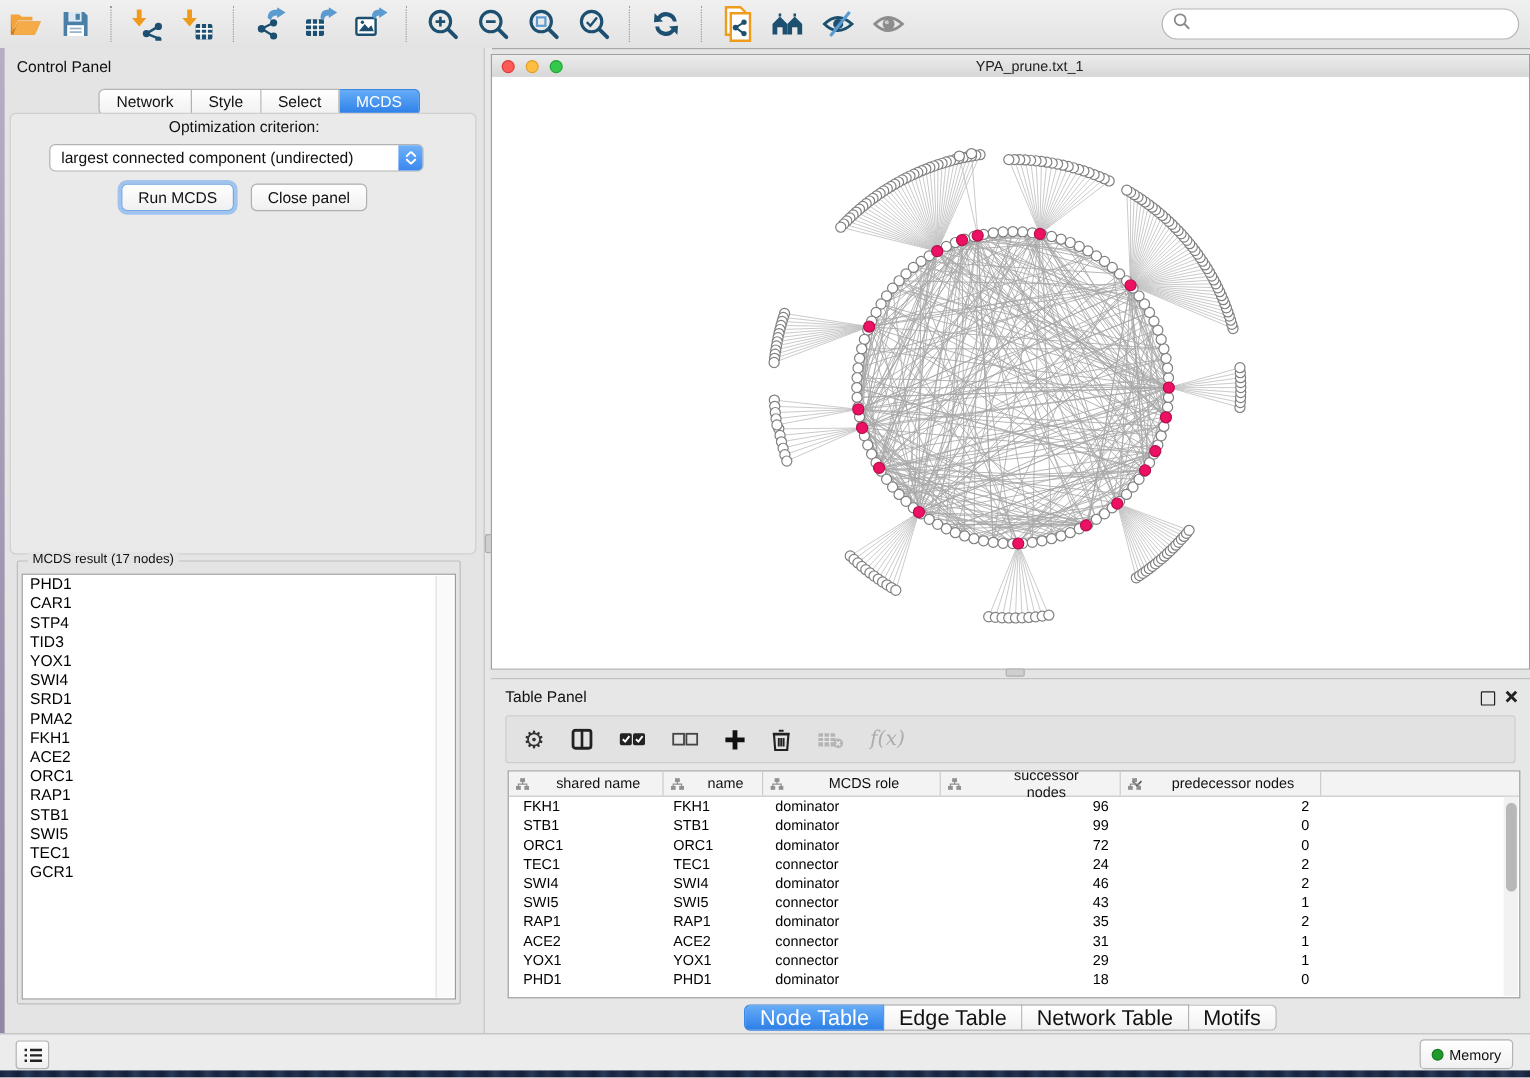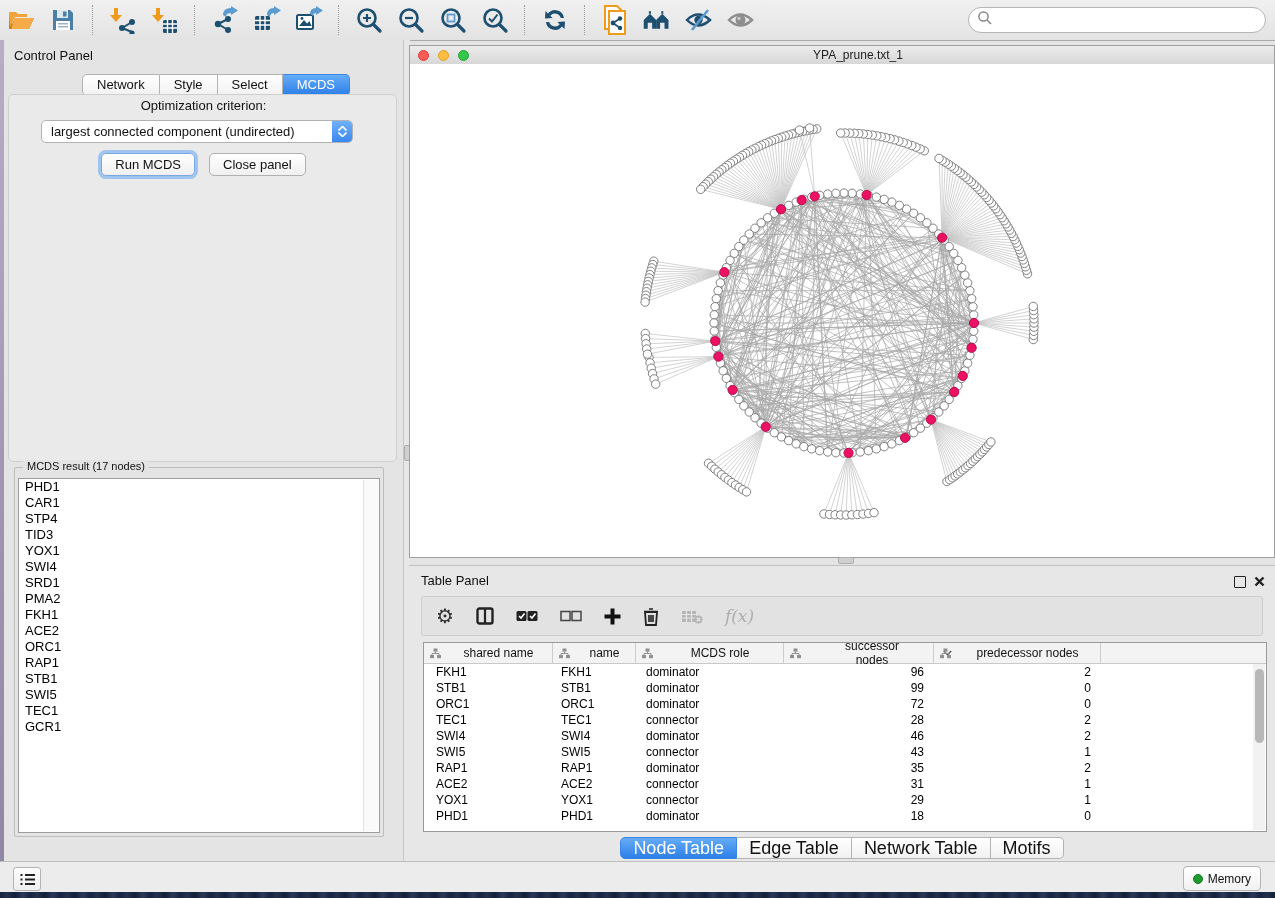--- a/index.html
+++ b/index.html
@@ -1294,21 +1294,21 @@
               <div class="td" style="width: 129px; padding-left: 12px;">ORC1</div>
               <div class="td" style="width: 83px; padding-left: 8px;">ORC1</div>
               <div class="td" style="width: 148px; padding-left: 10px;">dominator</div>
               <div class="td num" style="width: 150px; padding-left: 0px;">72</div>
               <div class="td num" style="width: 167px; padding-left: 0px;">0</div>
             </div>
             <div class="trow">
               <div class="td" style="width: 129px; padding-left: 12px;">TEC1</div>
               <div class="td" style="width: 83px; padding-left: 8px;">TEC1</div>
               <div class="td" style="width: 148px; padding-left: 10px;">connector</div>
-              <div class="td num" style="width: 150px; padding-left: 0px;">28</div>
+              <div class="td num" style="width: 150px; padding-left: 0px;">24</div>
               <div class="td num" style="width: 167px; padding-left: 0px;">2</div>
             </div>
             <div class="trow">
               <div class="td" style="width: 129px; padding-left: 12px;">SWI4</div>
               <div class="td" style="width: 83px; padding-left: 8px;">SWI4</div>
               <div class="td" style="width: 148px; padding-left: 10px;">dominator</div>
               <div class="td num" style="width: 150px; padding-left: 0px;">46</div>
               <div class="td num" style="width: 167px; padding-left: 0px;">2</div>
             </div>
             <div class="trow">

